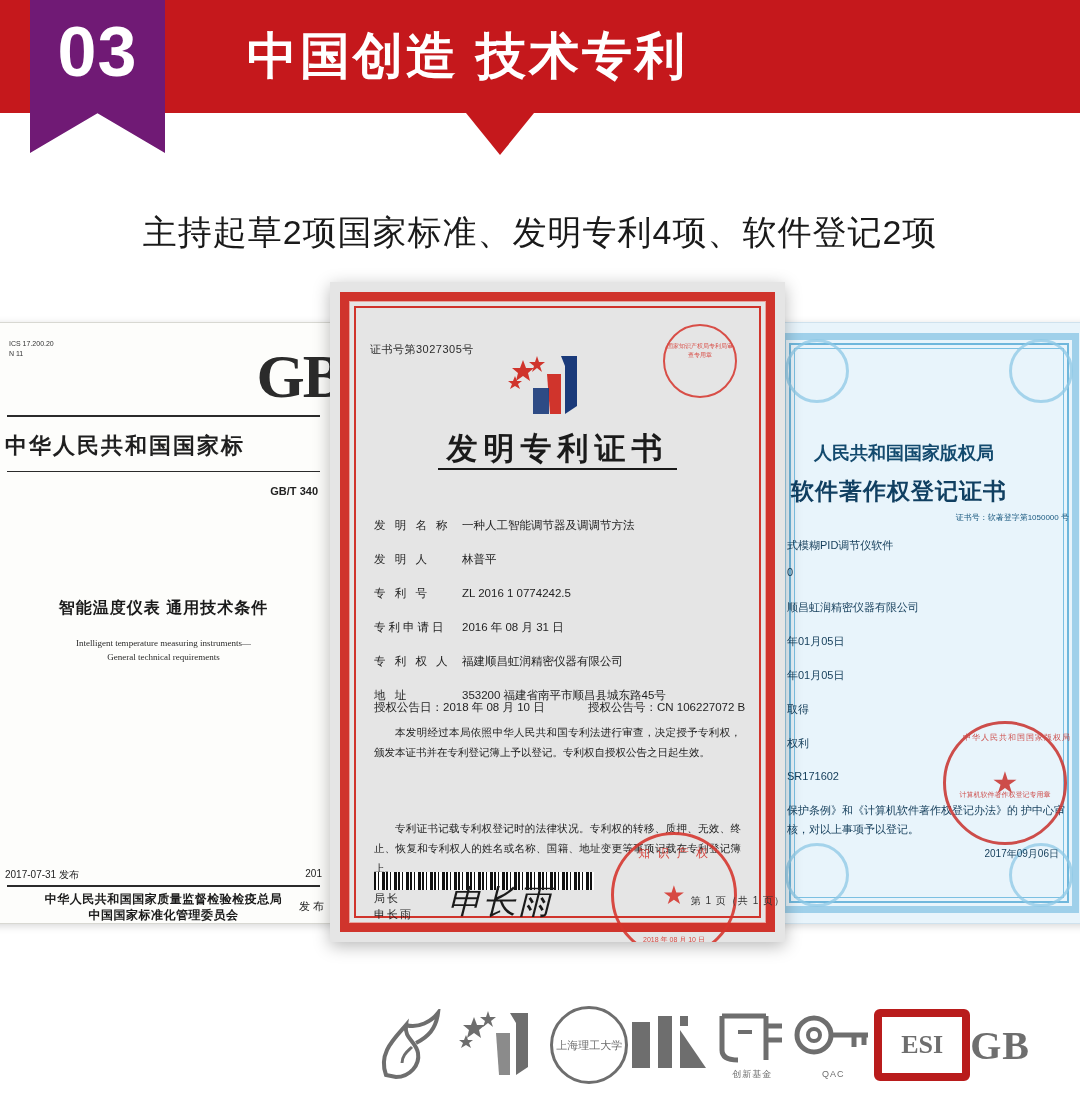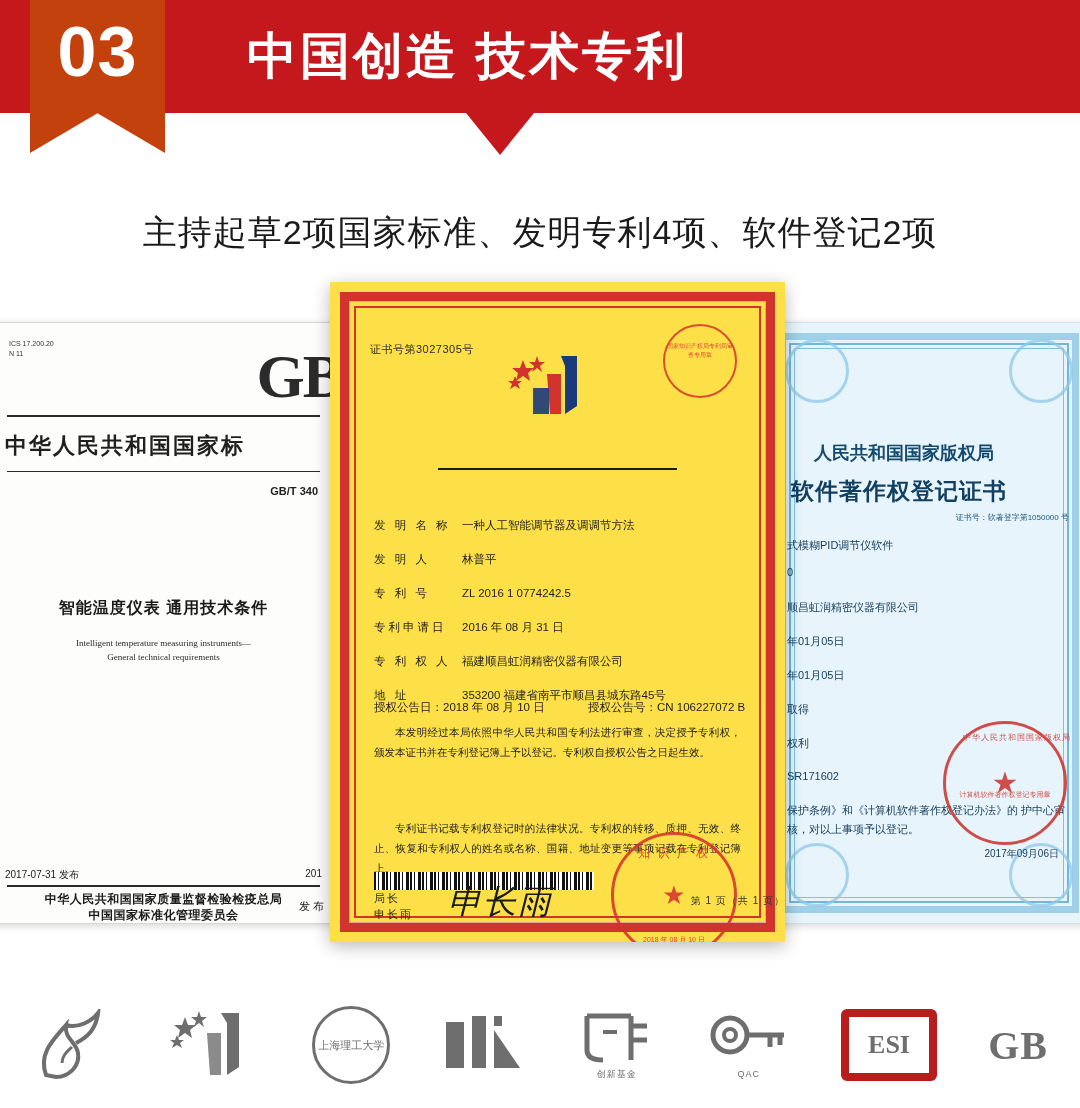--- a/index.html
+++ b/index.html
@@ -22,21 +22,21 @@
     width: 1080px;
     height: 113px;
     background: #c5181c;
   }
   .banner-number-box {
     position: absolute;
     left: 30px;
     top: 0;
     width: 135px;
     height: 153px;
-    background: #c2410c;
+    background: #701a75;
     clip-path: polygon(0 0, 100% 0, 100% 100%, 50% 74%, 0 100%);
     display: flex;
     align-items: flex-start;
     justify-content: center;
   }
   .banner-number {
     color: #ffffff;
     font-size: 70px;
     font-weight: bold;
     line-height: 105px;
@@ -312,21 +312,21 @@
     color: #123c59;
   }
 
   
   .cert-center {
     position: absolute;
     left: 330px;
     top: 0;
     width: 455px;
     height: 660px;
-    background: #fde047;
+    background: #e5e5e5;
     box-shadow: 0 4px 16px rgba(0,0,0,0.28);
     overflow: hidden;
   }
   .cc-border-outer {
     position: absolute;
     left: 10px; top: 10px; right: 10px; bottom: 10px;
     border: 9px solid #d0342c;
   }
   .cc-border-inner {
     position: absolute;
@@ -496,22 +496,22 @@
 
   
   .logos {
     position: absolute;
     left: 0;
     top: 985px;
     width: 1080px;
     height: 120px;
     display: flex;
     align-items: center;
-    justify-content: space-between;
-    padding: 0 32px;
+    justify-content: flex-end;
+    padding: 0 50px;
     box-sizing: border-box;
   }
   .logo {
     color: #6e6e6e;
     display: flex;
     flex-direction: column;
     align-items: center;
     justify-content: center;
   }
   .logo-caption {
@@ -627,20 +627,21 @@
 
     <svg class="cc-logo" viewBox="0 0 110 66">
       <path d="M58 2 L74 2 L74 52 L62 60 L62 12 Z" fill="#1a3a7a"></path>
       <path d="M44 20 L58 20 L58 60 L47 60 Z" fill="#d0342c"></path>
       <path d="M30 34 L46 34 L46 60 L30 60 Z" fill="#1a3a7a" opacity="0.9"></path>
       <polygon points="20,6 23,14 31,14 25,19 27,27 20,22 13,27 15,19 9,14 17,14" fill="#d0342c"></polygon>
       <polygon points="34,2 36,8 42,8 37,12 39,18 34,14 29,18 31,12 26,8 32,8" fill="#d0342c"></polygon>
       <polygon points="12,22 14,27 19,27 15,30 17,35 12,32 7,35 9,30 5,27 10,27" fill="#d0342c"></polygon>
     </svg>
 
+    <div class="cc-title">发明专利证书</div>
     <div class="cc-title-underline"></div>
 
     <div class="cc-field" style="top:212px">
       <span class="lab">发 明 名 称</span><span class="val">一种人工智能调节器及调调节方法</span>
     </div>
     <div class="cc-field" style="top:246px">
       <span class="lab">发 明 人</span><span class="val">林普平</span>
     </div>
     <div class="cc-field" style="top:280px">
       <span class="lab">专 利 号</span><span class="val">ZL 2016 1 0774242.5</span>

